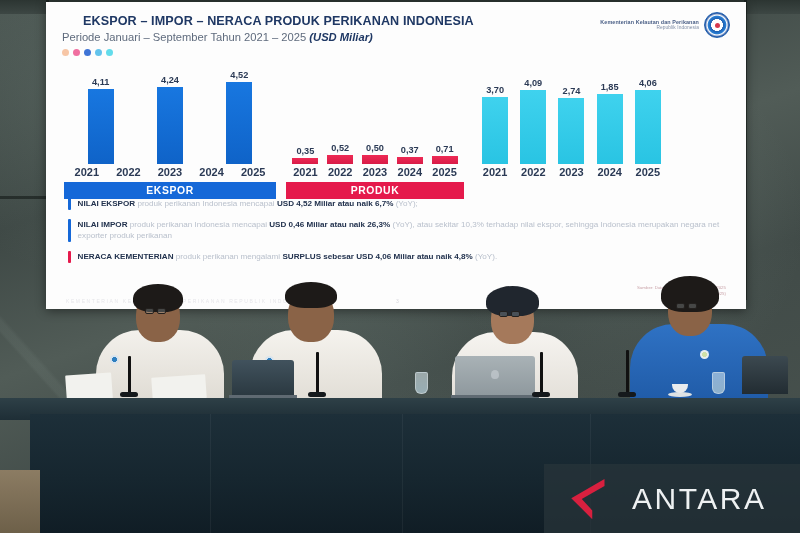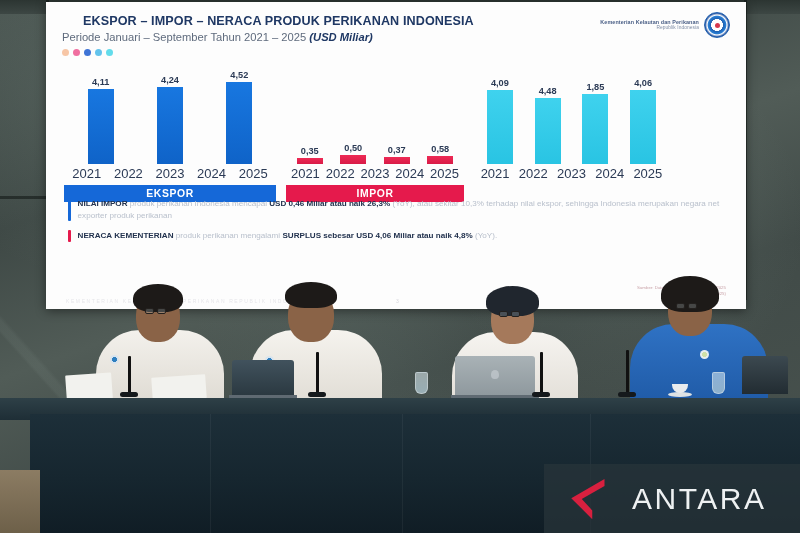--- a/index.html
+++ b/index.html
@@ -87,21 +87,21 @@
   .plot { position:relative; height:104px; display:flex; align-items:flex-end;
           justify-content:space-around; padding:0 2px; }
   .col { display:flex; flex-direction:column; align-items:center; justify-content:flex-end; height:100%; }
   .val { font-size:9.2px; font-weight:bold; color:#2b3a55; margin-bottom:2px; white-space:nowrap; }
   .bar { width:26px; border-radius:0; }
   .panel.ekspor .bar { background:linear-gradient(180deg,#1877e0,#0f63c8); }
   .panel.impor  .bar { background:linear-gradient(180deg,#ee2a55,#d81b47); }
   .panel.neraca .bar { background:linear-gradient(180deg,#3fd2ee,#29c4e3); }
 
   .xaxis { display:flex; justify-content:space-around; padding:0 2px; margin-top:2px; }
-  .xt { font-size:13px; font-weight:normal; color:#2b3a55; width:34px; text-align:center; }
+  .xt { font-size:11px; font-weight:bold; color:#2b3a55; width:34px; text-align:center; }
 
   .catbar {
     margin-top:4px; height:17px; display:flex; align-items:center; justify-content:center;
     color:#fff; font-size:10.4px; font-weight:bold; letter-spacing:.6px;
   }
   .catbar.ekspor { background:#1568d8; }
   .catbar.impor  { background:#e51a4c; }
   .catbar.neraca { background:#2fc9ea; }
 
   
@@ -236,50 +236,58 @@
           <div class="catbar ekspor">EKSPOR</div>
         </div>
 
         <div class="panel impor">
           <div class="plot" id="plot-1">
               <div class="col">
                 <div class="val">0,35</div>
                 <div class="bar" style="height: 6.37px;"></div>
               </div>
               <div class="col">
+                <div class="val">0,52</div>
+                <div class="bar" style="height: 9.464px;"></div>
+              </div>
+              <div class="col">
                 <div class="val">0,50</div>
                 <div class="bar" style="height: 9.1px;"></div>
               </div>
               <div class="col">
                 <div class="val">0,37</div>
                 <div class="bar" style="height: 6.734px;"></div>
               </div>
               <div class="col">
-                <div class="val">0,58</div>
+                <div class="val">0,71</div>
                 <div class="bar" style="height: 8.372px;"></div>
               </div>
             </div>
           <div class="xaxis" id="xaxis-1">
               <div class="xt">2021</div>
               <div class="xt">2022</div>
               <div class="xt">2023</div>
               <div class="xt">2024</div>
               <div class="xt">2025</div>
             </div>
-          <div class="catbar impor">IMPOR</div>
+          <div class="catbar impor">PRODUK</div>
         </div>
 
         <div class="panel neraca">
           <div class="plot" id="plot-2">
               <div class="col">
+                <div class="val">3,70</div>
+                <div class="bar" style="height: 67.34px;"></div>
+              </div>
+              <div class="col">
                 <div class="val">4,09</div>
                 <div class="bar" style="height: 74.438px;"></div>
               </div>
               <div class="col">
-                <div class="val">4,48</div>
+                <div class="val">2,74</div>
                 <div class="bar" style="height: 65.702px;"></div>
               </div>
               <div class="col">
                 <div class="val">1,85</div>
                 <div class="bar" style="height: 70.434px;"></div>
               </div>
               <div class="col">
                 <div class="val">4,06</div>
                 <div class="bar" style="height: 73.892px;"></div>
               </div>
@@ -289,20 +297,24 @@
               <div class="xt">2022</div>
               <div class="xt">2023</div>
               <div class="xt">2024</div>
               <div class="xt">2025</div>
             </div>
         </div>
 
       </div>
 
       <div class="bullets" id="bullets">
+          <div class="bullet">
+            <div class="tick blue"></div>
+            <div class="btext"><b>NILAI EKSPOR</b><span class="mute"> produk perikanan Indonesia mencapai </span><b>USD 4,52 Miliar atau naik 6,7%</b><span class="mute"> (YoY);</span></div>
+          </div>
           <div class="bullet">
             <div class="tick blue"></div>
             <div class="btext"><b>NILAI IMPOR</b><span class="mute"> produk perikanan Indonesia mencapai </span><b>USD 0,46 Miliar atau naik 26,3%</b><span class="mute"> (YoY), atau sekitar 10,3% terhadap nilai ekspor, sehingga Indonesia merupakan negara net exporter produk perikanan</span></div>
           </div>
           <div class="bullet">
             <div class="tick red"></div>
             <div class="btext"><b>NERACA KEMENTERIAN</b><span class="mute"> produk perikanan mengalami </span><b>SURPLUS sebesar USD 4,06 Miliar atau naik 4,8%</b><span class="mute"> (YoY).</span></div>
           </div>
         </div>
 

